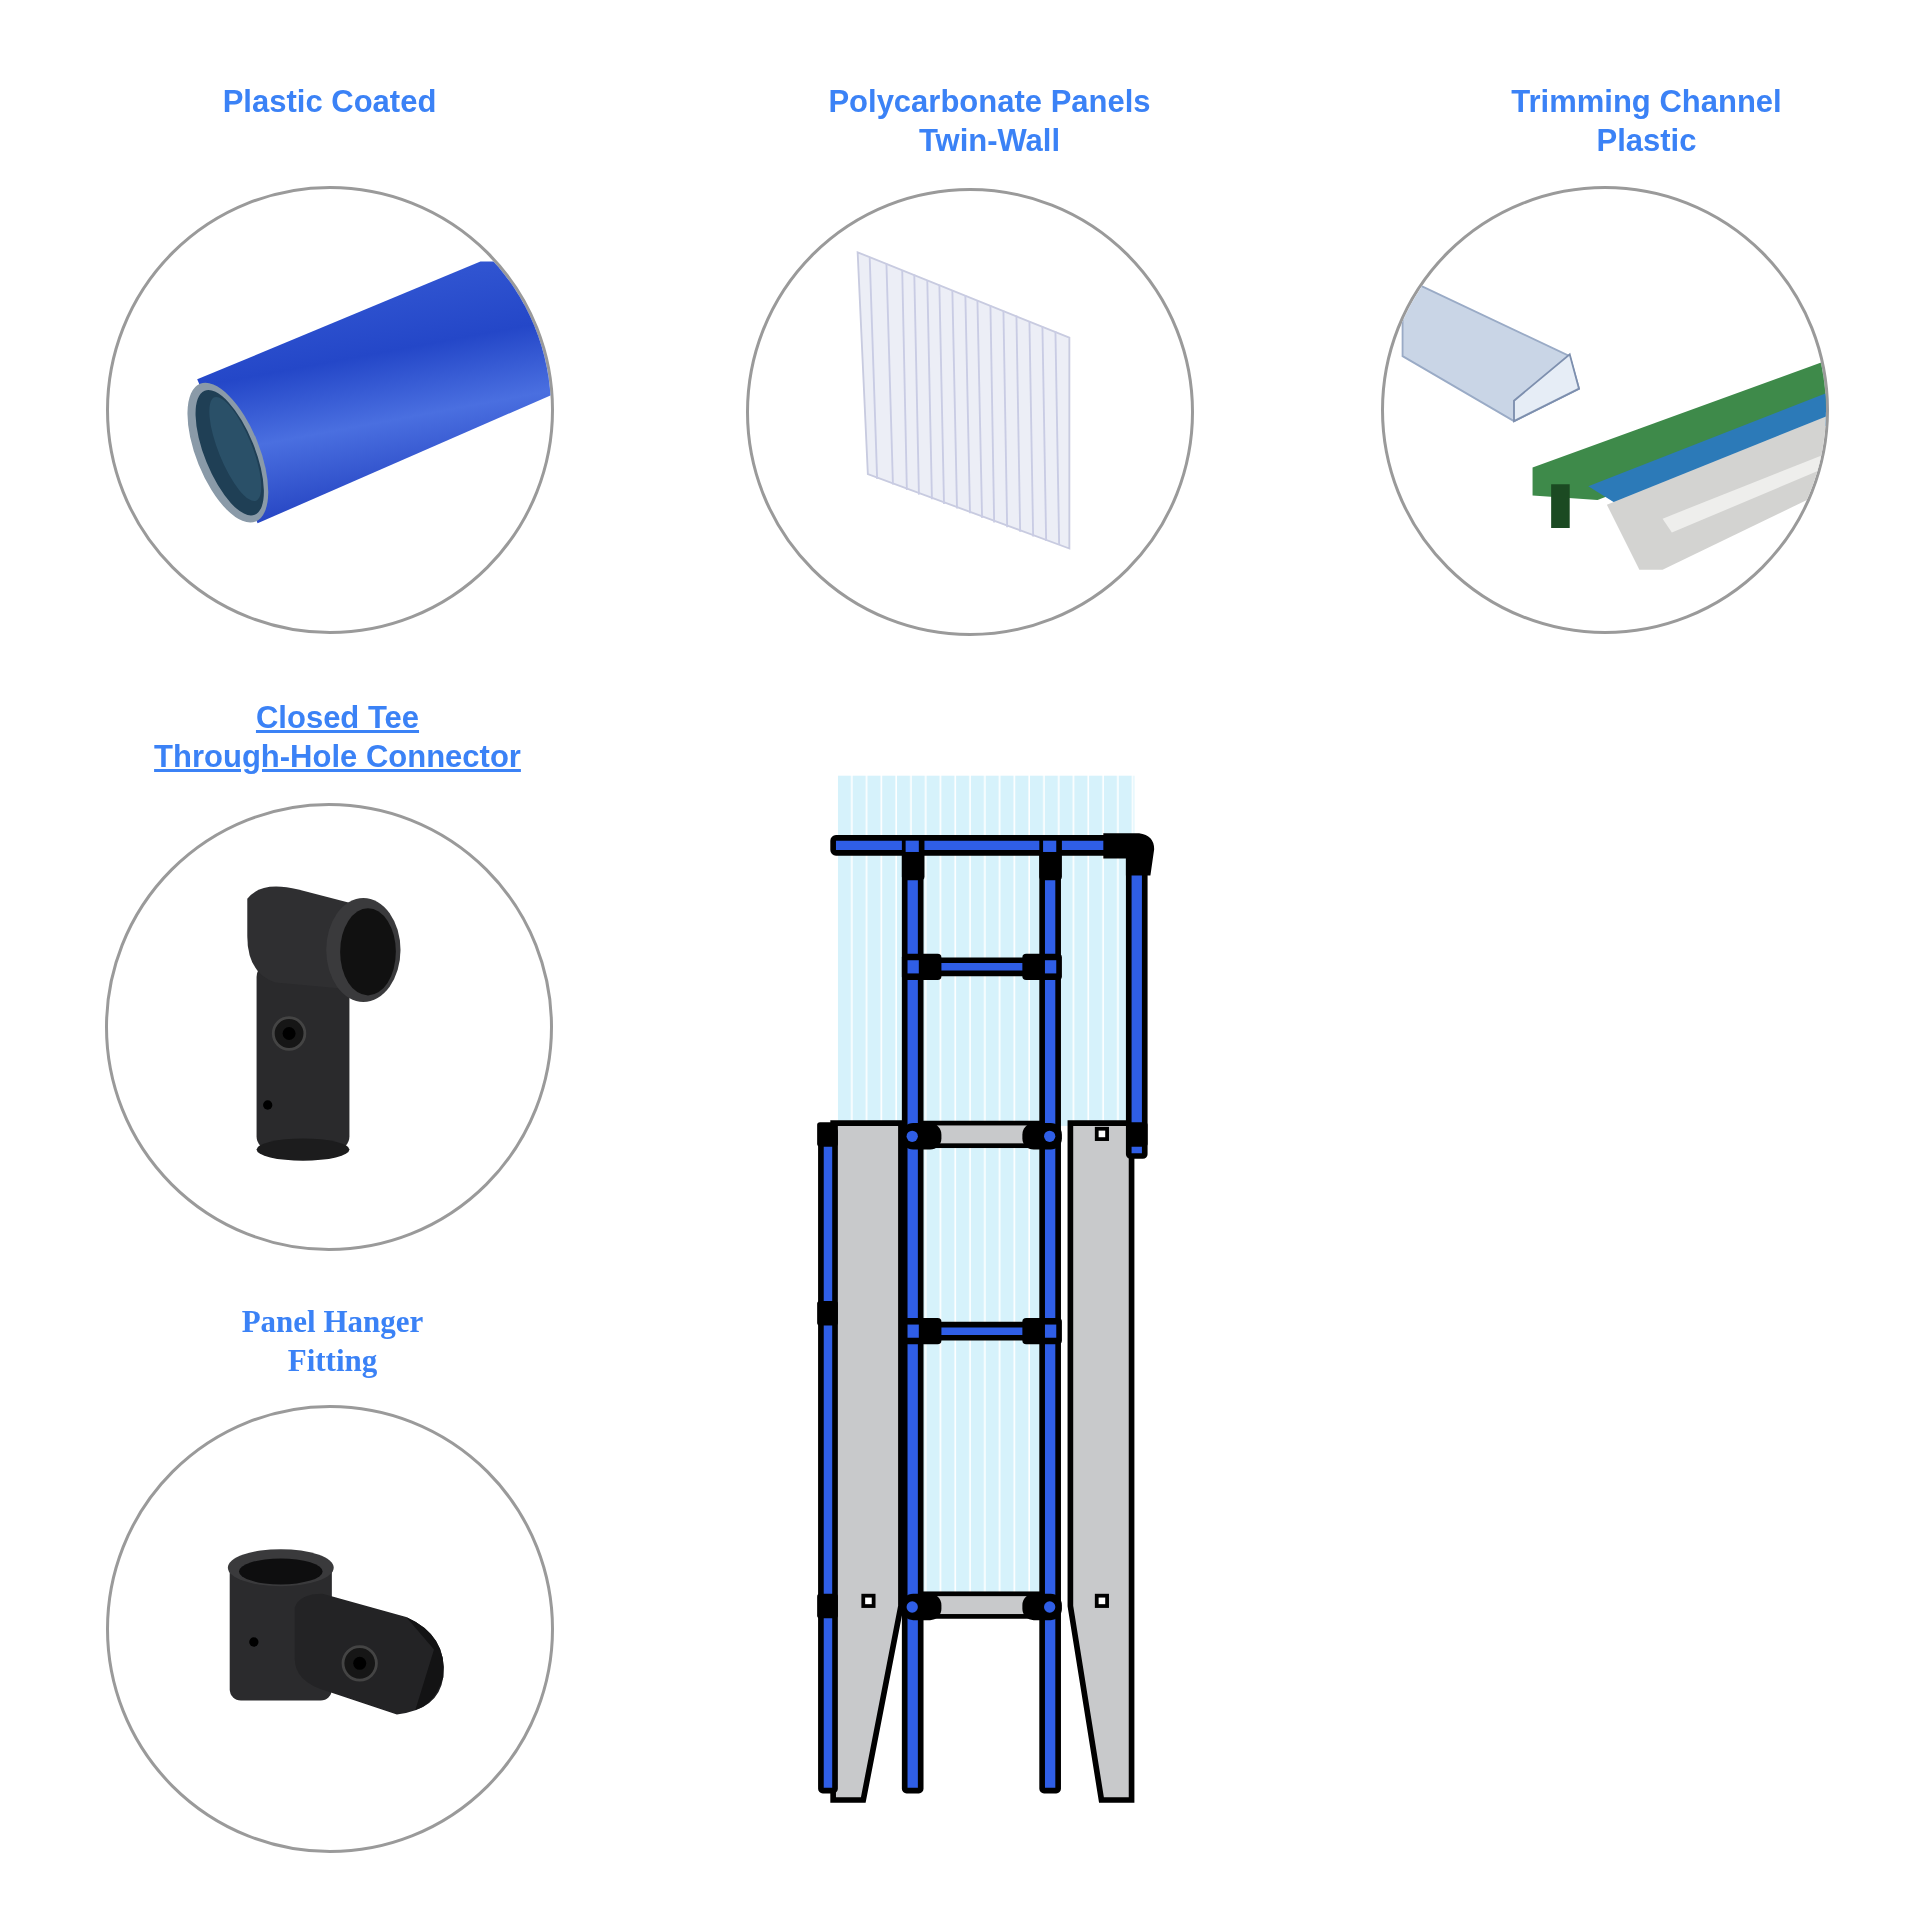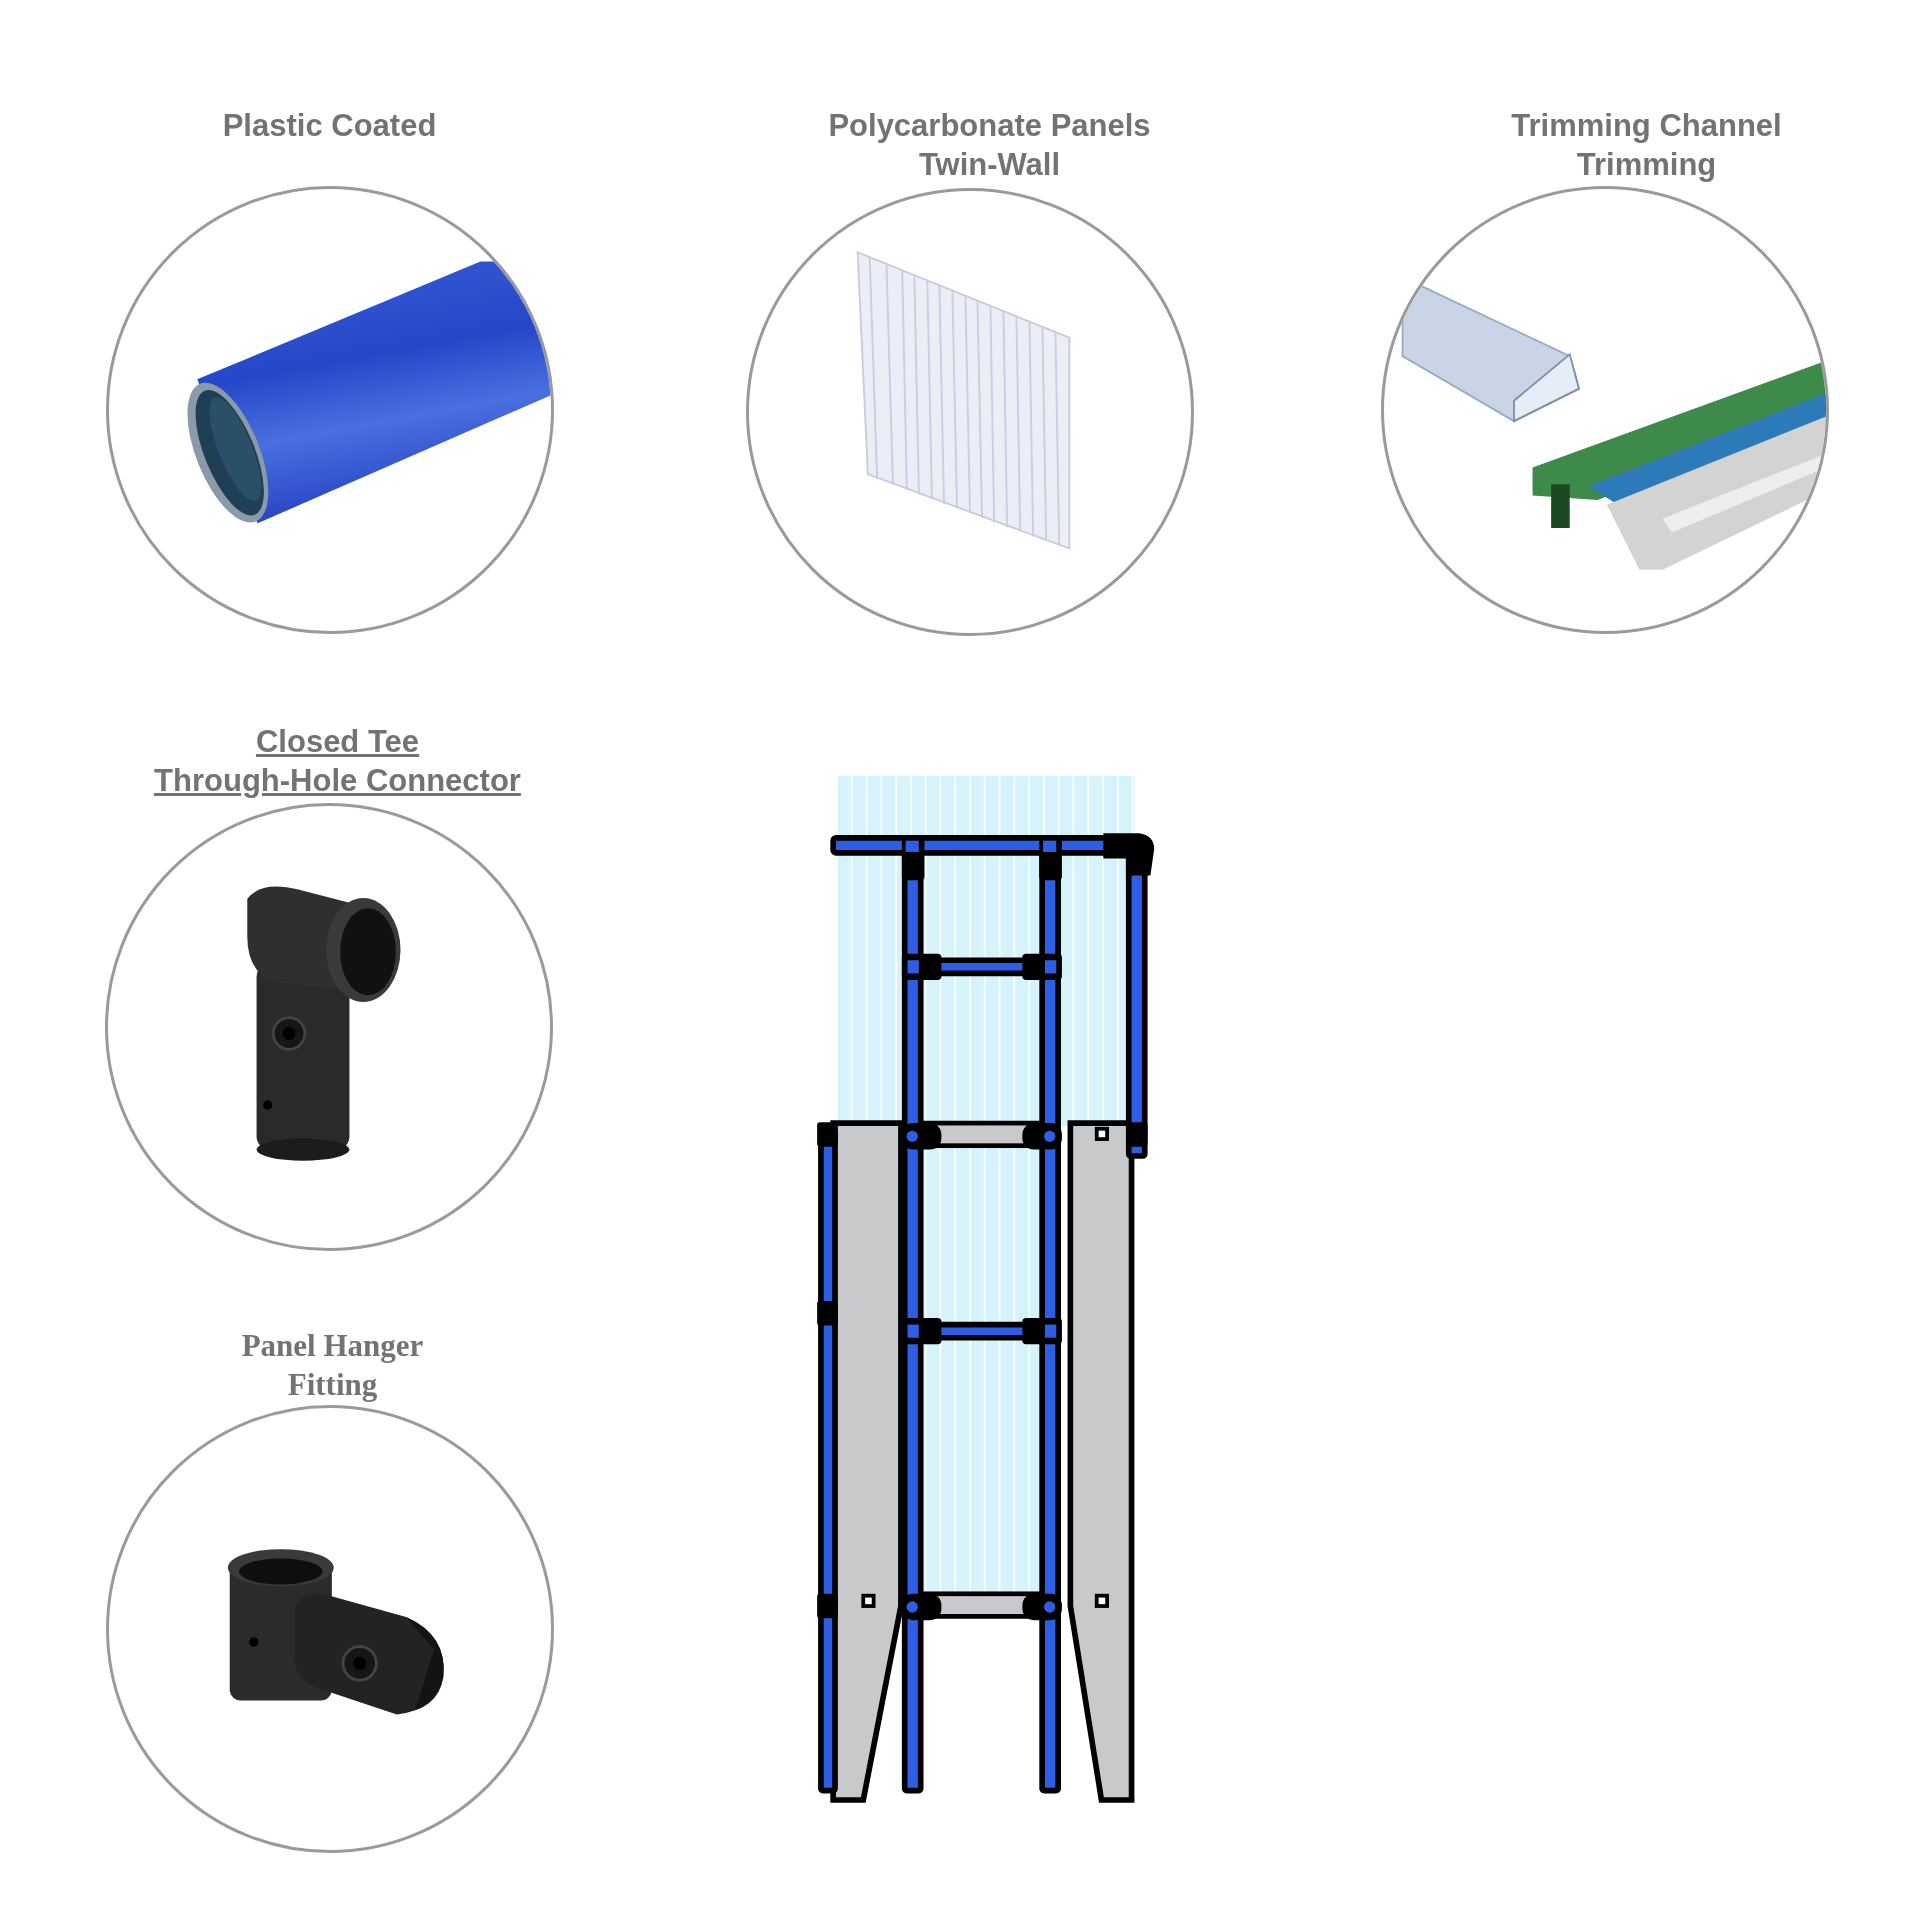--- a/index.html
+++ b/index.html
@@ -1,38 +1,38 @@
 <!DOCTYPE html>
 <html style="font-size:15px"><head>
 <meta charset="utf-8">
 <style>
   html, body { margin:0; padding:0; background:#ffffff; }
   body { width:1928px; height:1928px; position:relative; overflow:hidden;
          font-family:"Liberation Sans", "DejaVu Sans", sans-serif; }
   .label { position:absolute; width:527px; text-align:center; font-weight:bold;
-           font-size:31px; line-height:39px; color:#737373;margin-top:24px; }
+           font-size:31px; line-height:39px; color:#3b82f6; }
   .label span { display:block; }
   .circle { position:absolute; width:448px; height:448px; border-radius:50%;
             border:3.8px solid #9a9a9a; box-sizing:border-box; background:#fff; overflow:hidden; }
   .circle svg { position:absolute; left:0; top:0; width:100%; height:100%; }
   #diagram { position:absolute; left:0; top:0; width:1928px; height:1928px; }
 </style>
 </head>
 <body>
 
 <div class="label" style="left:66px; top:82px;">
   <span>Plastic Coated</span>
 </div>
 <div class="label" style="left:726px; top:82px;">
   <span>Polycarbonate Panels</span>
   <span>Twin-Wall</span>
 </div>
 <div class="label" style="left:1383px; top:82px;">
   <span>Trimming Channel</span>
-  <span>Trimming</span>
+  <span>Plastic</span>
 </div>
 <div class="label" style="left:74px; top:698px;text-decoration:underline;">
   <span>Closed Tee</span>
   <span>Through-Hole Connector</span>
 </div>
 <div class="label" style="left:69px; top:1302px;font-family:Liberation Serif, serif;">
   <span>Panel Hanger</span>
   <span>Fitting</span>
 </div>
 

